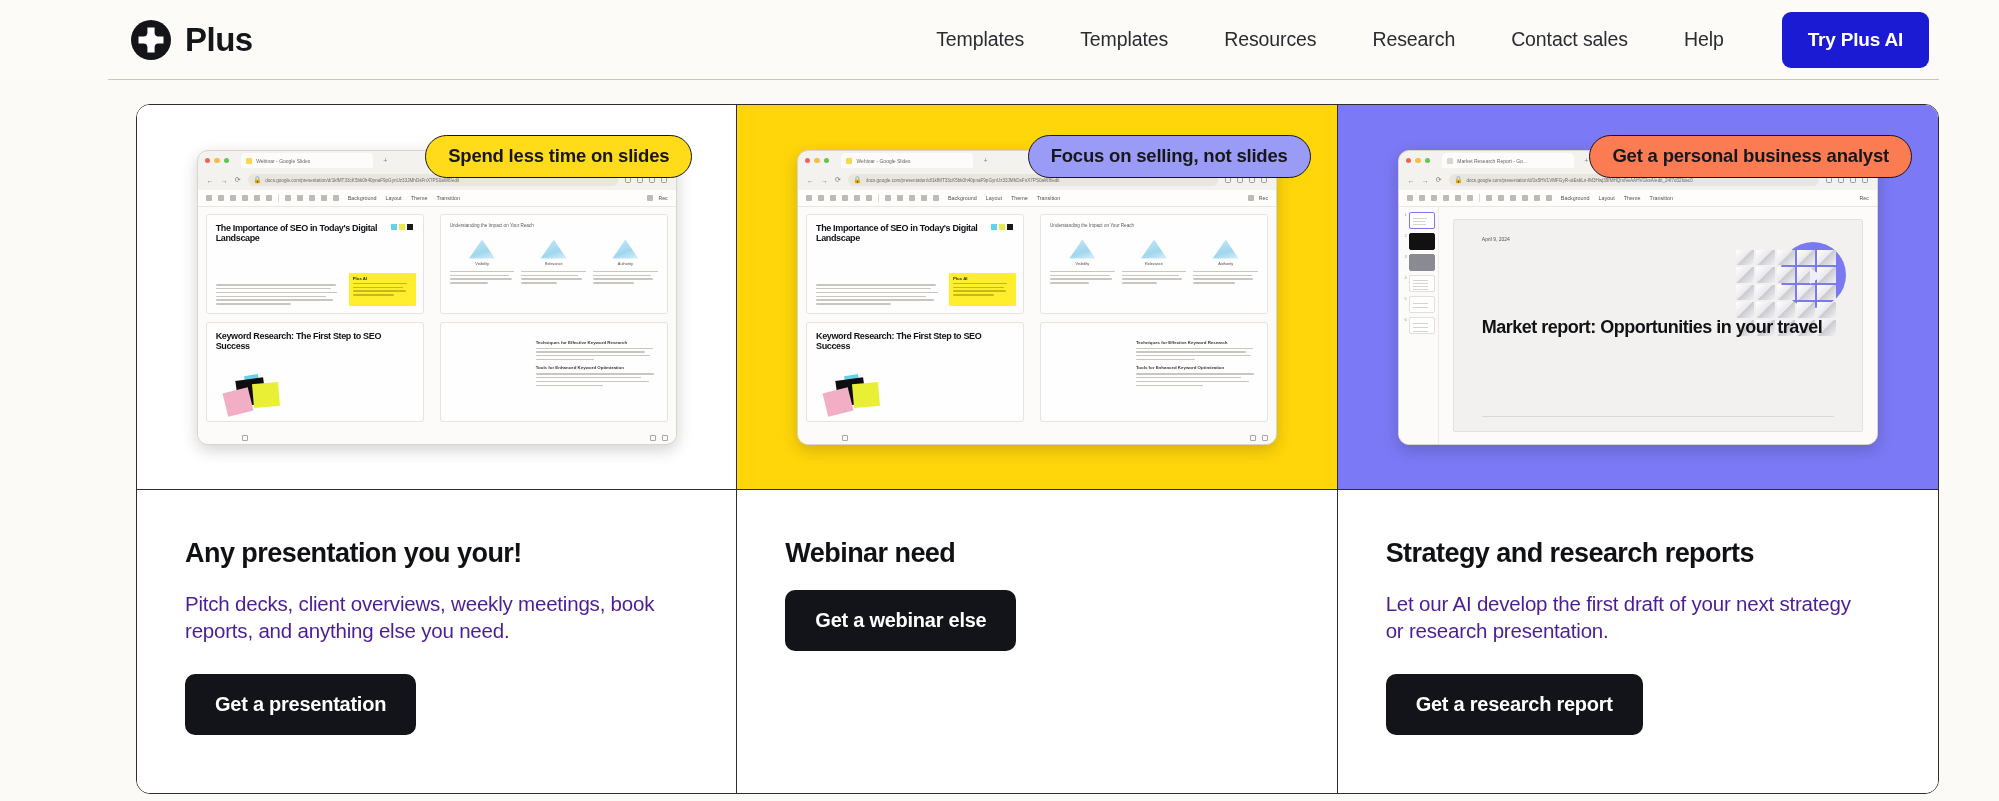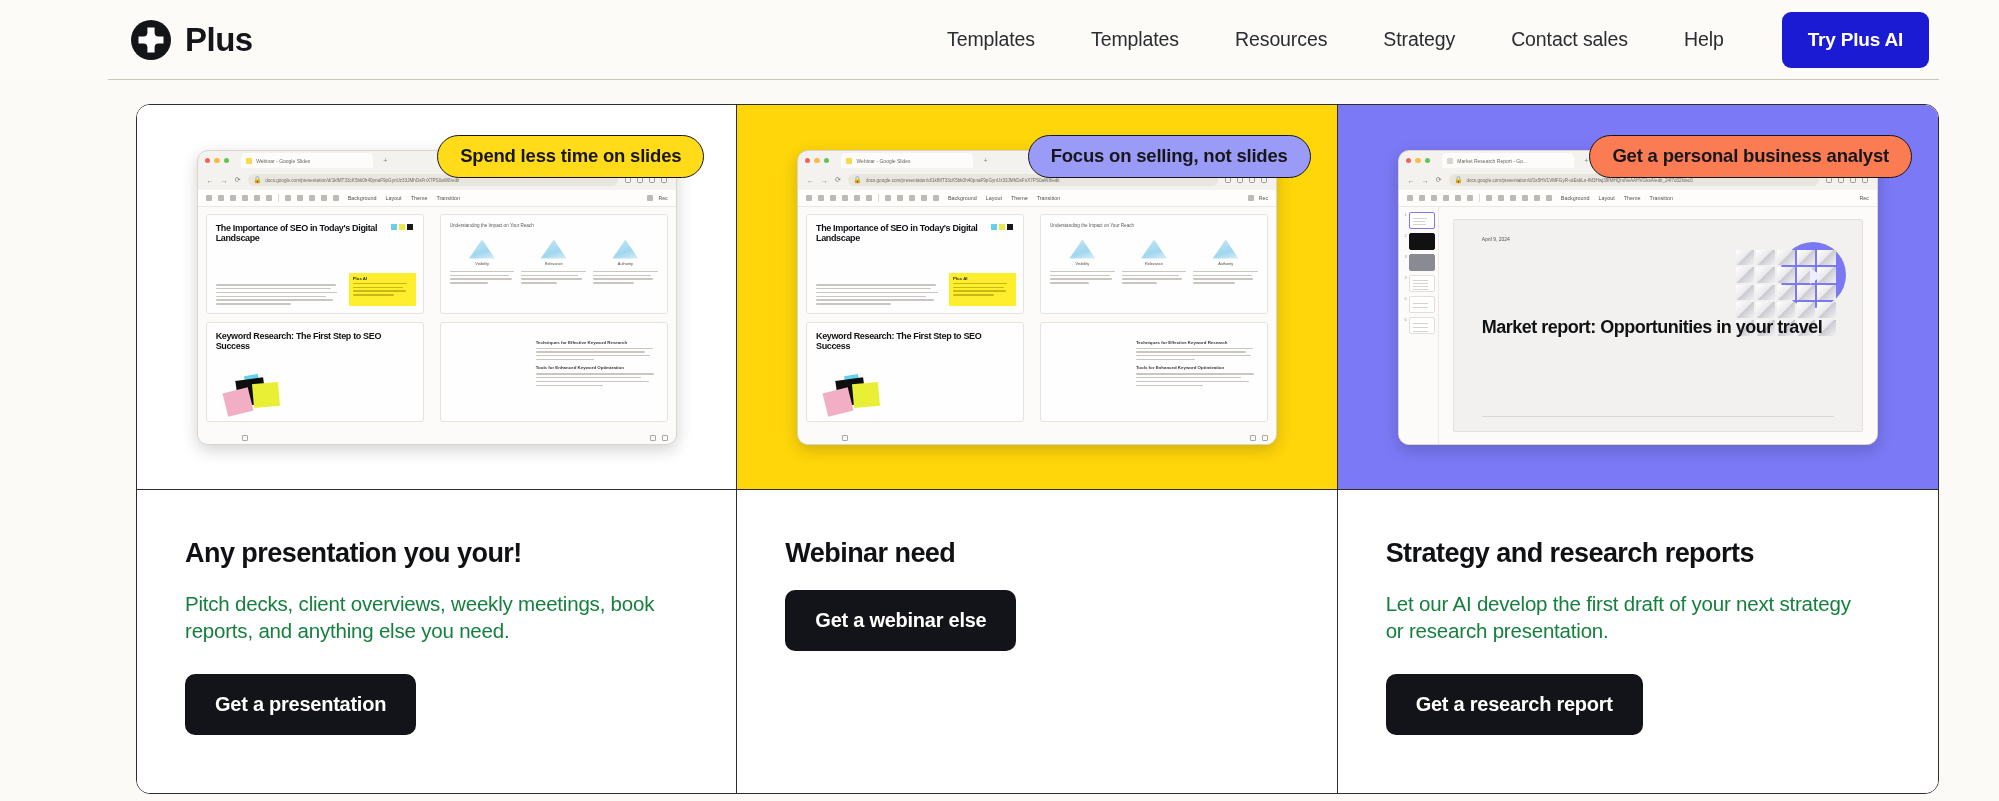--- a/index.html
+++ b/index.html
@@ -98,21 +98,21 @@
     border:1.6px solid #17171B;
     border-radius:999px;
     padding:9px 22px 10px;
     font-size:18.5px;
     font-weight:700;
     letter-spacing:-0.2px;
     color:#17171B;
     white-space:nowrap;
     z-index:6;
   }
-  .badge.b1{ background:#FFDB1A; left:auto; right:32px; transform:none; }
+  .badge.b1{ background:#FFDB1A; left:auto; right:44px; transform:none; }
   .badge.b2{ background:#9A9BF7; right:26px; left:auto; transform:none; }
   .badge.b3{ background:#FB7B52; right:26px; left:auto; transform:none; }
 
   
   .browser{
     width:480px;
     height:295px;
     background:#F4F2EE;
     border:1.2px solid #D9D5CD;
     border-radius:11px;
@@ -348,21 +348,21 @@
   .card-title{
     font-size:27px;
     font-weight:700;
     color:#101114;
     letter-spacing:-0.55px;
     margin-bottom:21px;
   }
   .card-desc{
     font-size:20.5px;
     line-height:1.34;
-    color:#15803d;
+    color:#4c1d95;
     letter-spacing:-0.2px;
     margin-bottom:29px;
     max-width:470px;
   }
   .card-btn{
     display:inline-block;
     background:#131419;
     color:#fff;
     border:none;
     border-radius:10px;
@@ -382,21 +382,21 @@
       <circle cx="21" cy="21" r="20" fill="#141519"></circle>
       <path d="M17.4 8.5 h7.2 v5.2 c0 2.3 1.4 3.7 3.7 3.7 h5.2 v7.2 h-5.2 c-2.3 0-3.7 1.4-3.7 3.7 v5.2 h-7.2 v-5.2 c0-2.3-1.4-3.7-3.7-3.7 H8.5 v-7.2 h5.2 c2.3 0 3.7-1.4 3.7-3.7 z" fill="#FFFFFF"></path>
     </svg>
     <span class="brand-name">Plus</span>
   </div>
 
   <nav class="nav">
     <span class="nav-item">Templates</span>
     <span class="nav-item">Templates</span>
     <span class="nav-item">Resources</span>
-    <span class="nav-item">Strategy</span>
+    <span class="nav-item">Research</span>
     <span class="nav-item">Contact sales</span>
     <span class="nav-item">Help</span>
     <button class="cta">Try Plus AI</button>
   </nav>
 </div>
 <div class="header-rule"></div>
 
 <div class="grid-wrap">
 <div class="grid">
 

